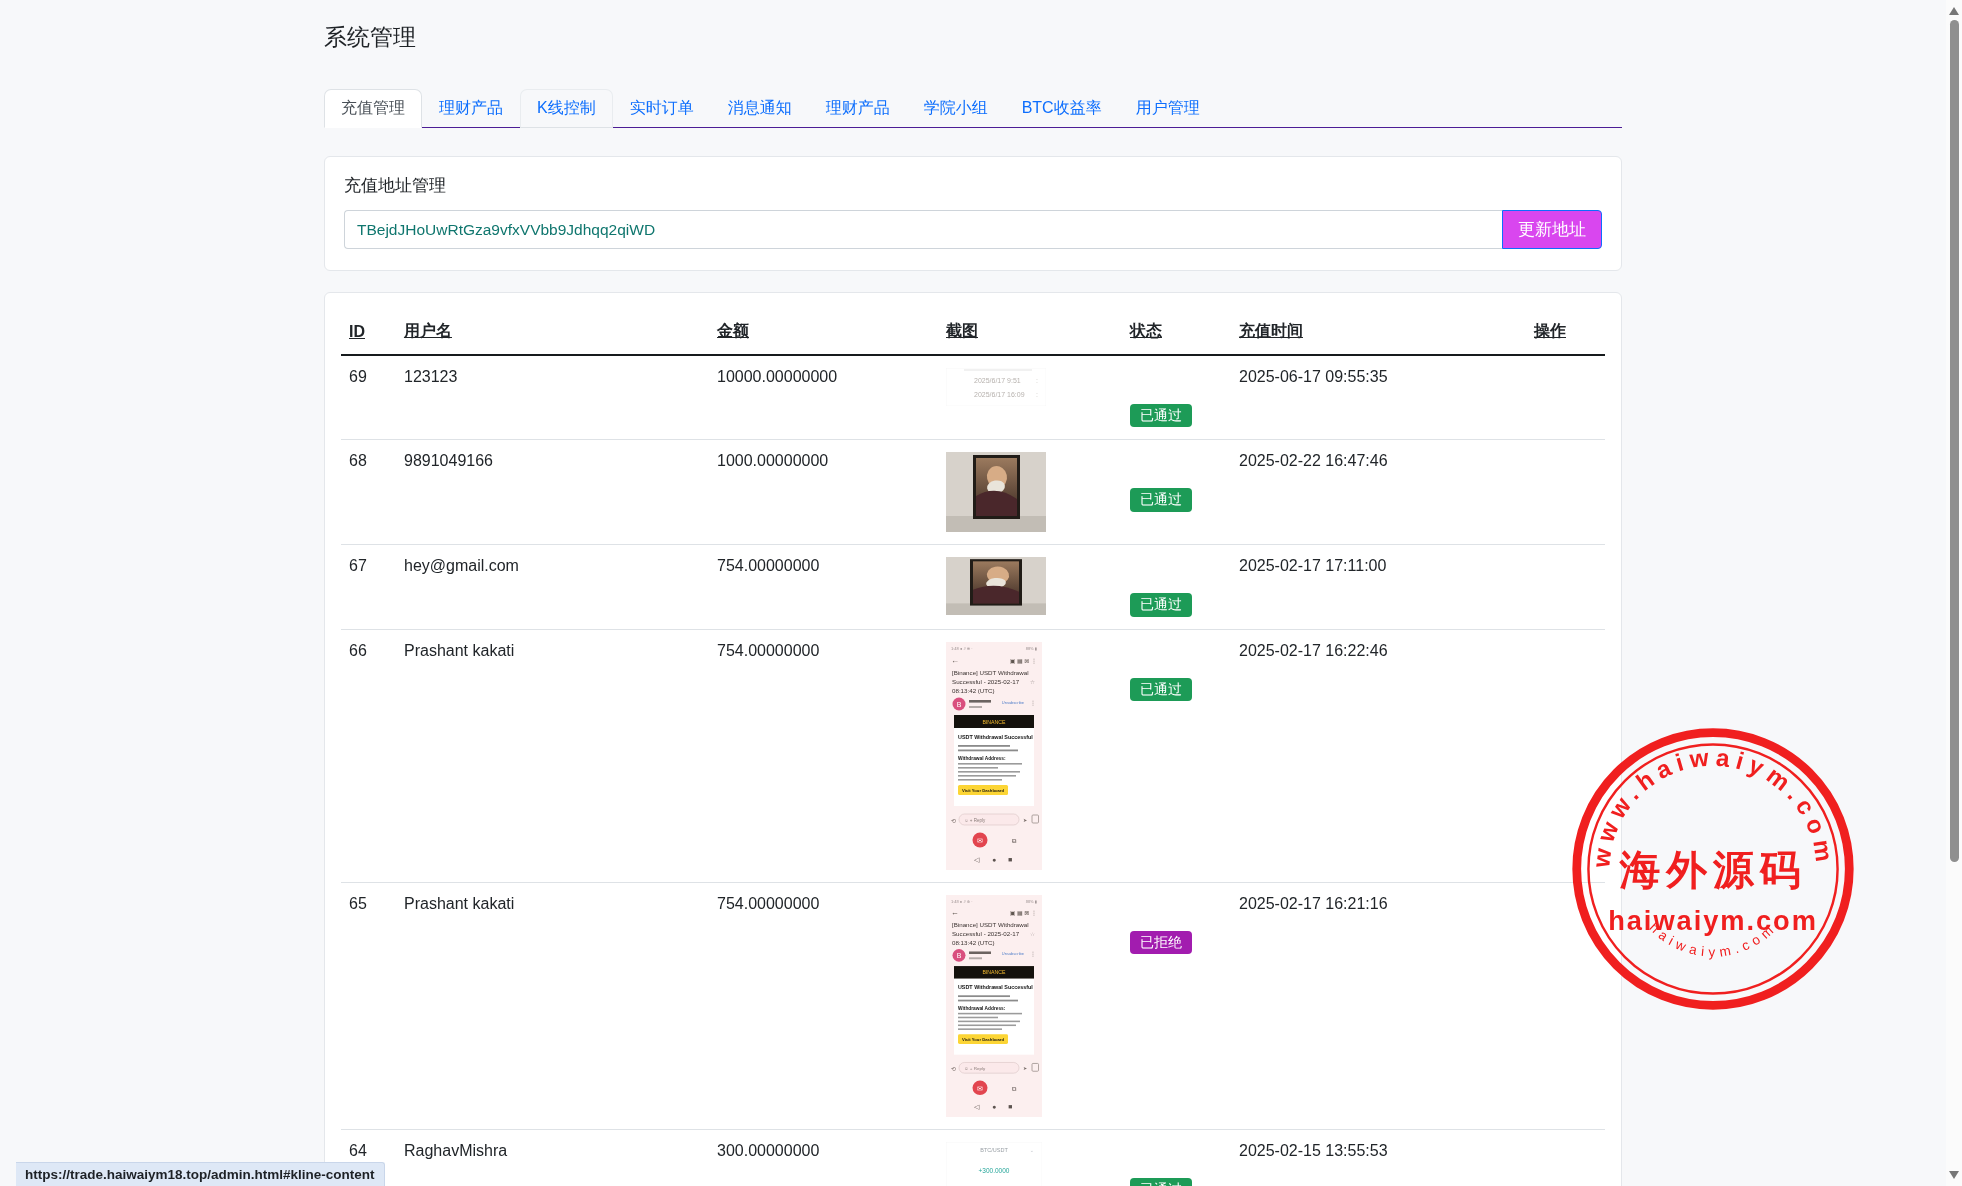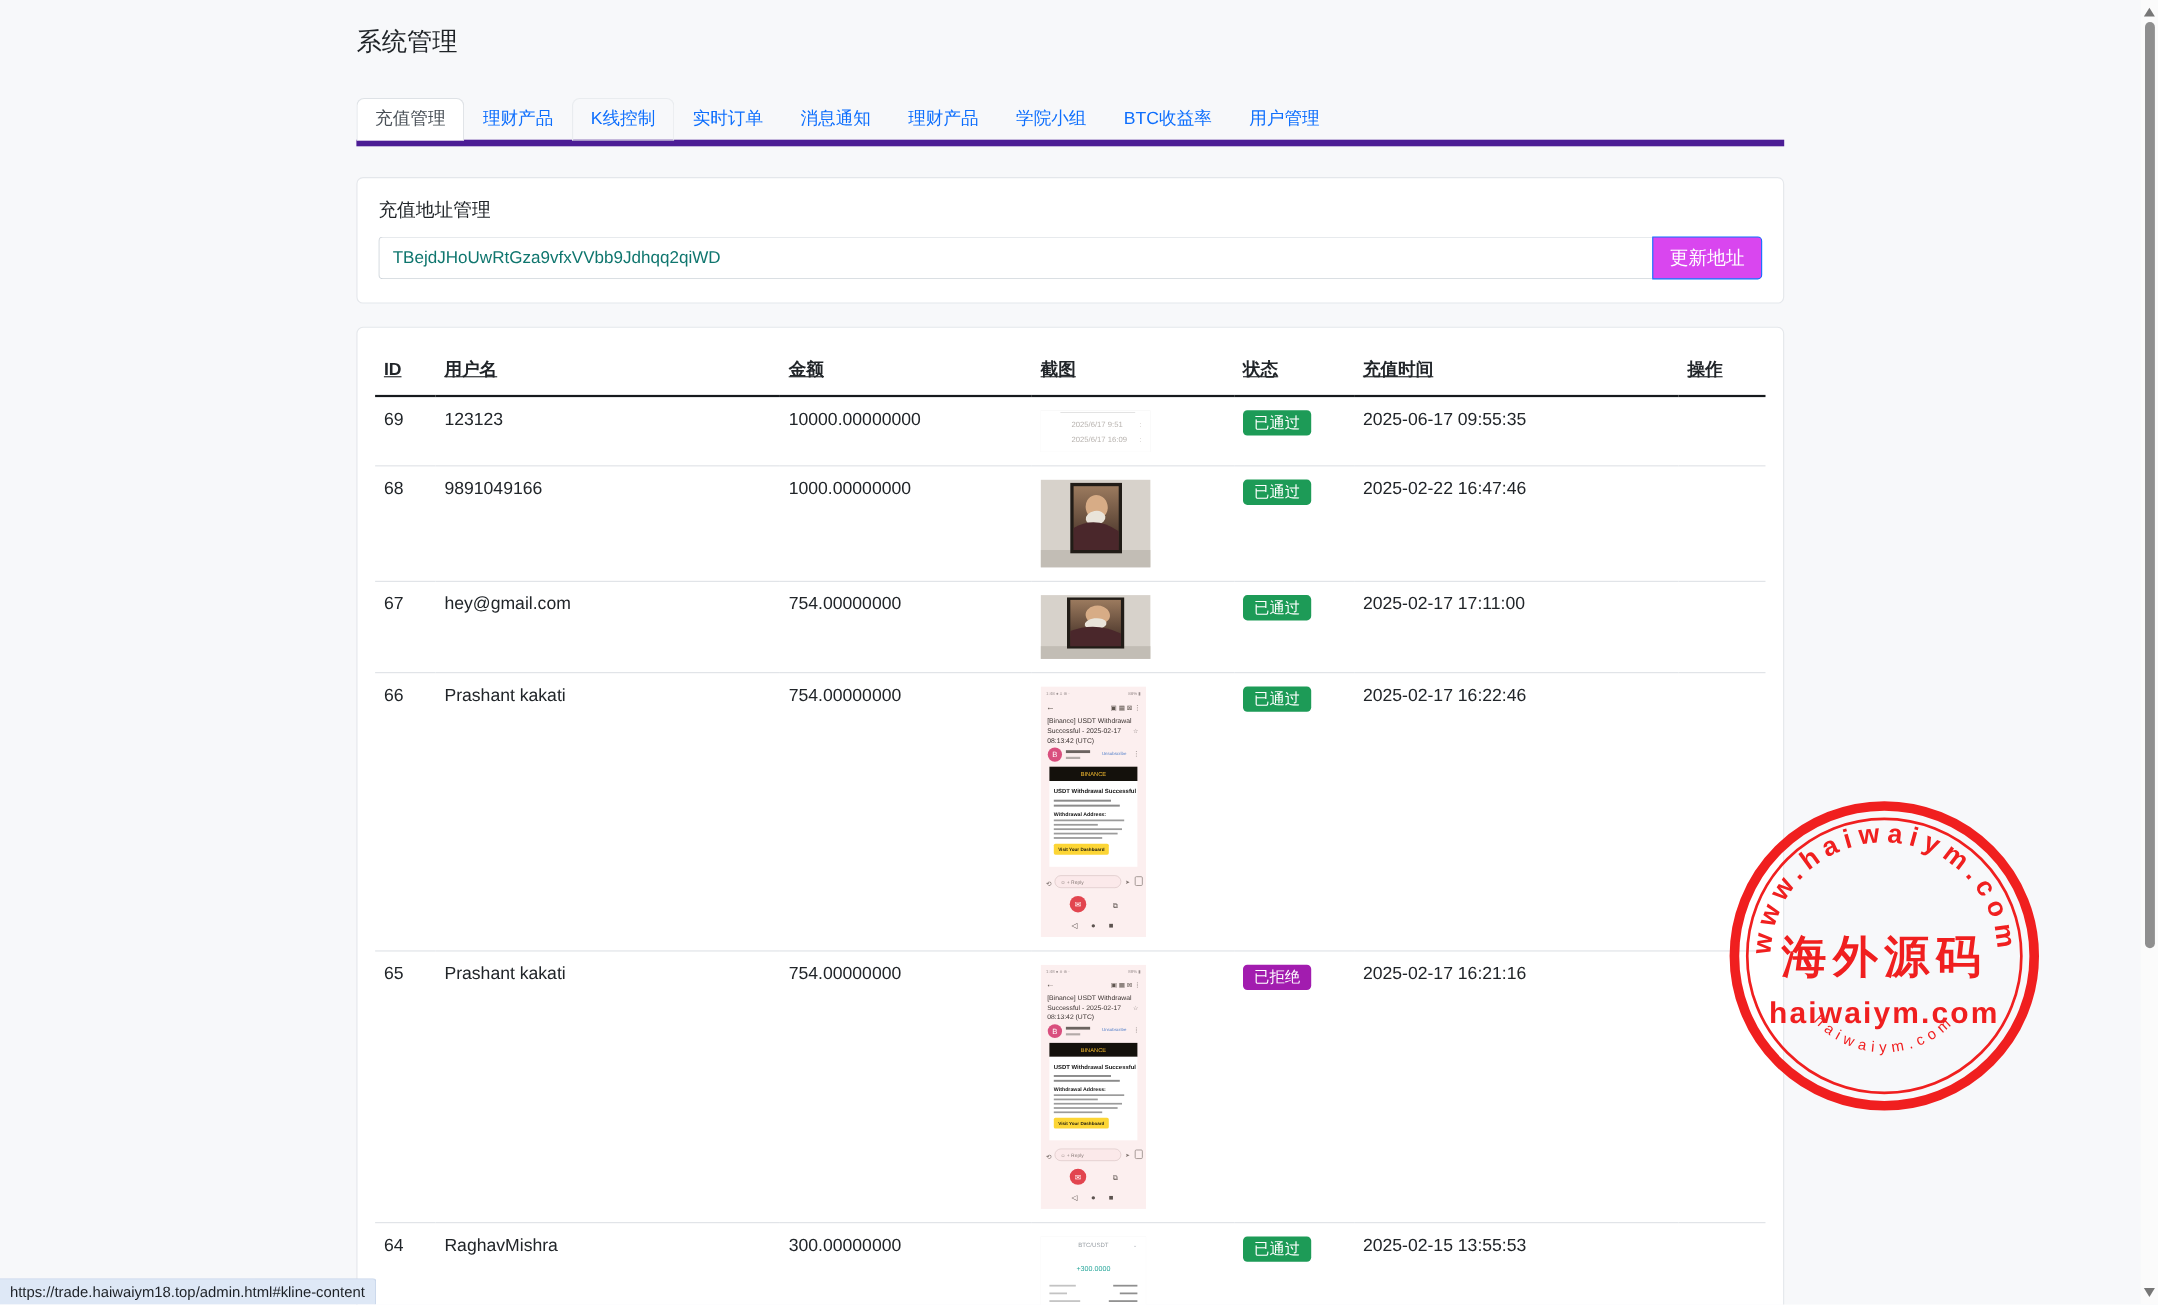--- a/index.html
+++ b/index.html
@@ -1,50 +1,50 @@
 <!DOCTYPE html>
 <html><head>
 <meta charset="utf-8">
 <style>
   * { margin:0; padding:0; box-sizing:border-box; }
   html,body { width:1962px; height:1186px; overflow:hidden; }
   body { background:#f7f8fa; font-family:"Liberation Sans","DejaVu Sans",sans-serif; color:#212529; position:relative; }
   .content { position:absolute; left:324px; top:0; width:1298px; }
   h1.page-title { margin-top:22px; font-size:23px; font-weight:500; color:#1f2327; }
   
-  .tabs { display:flex; margin-top:36px; border-bottom:6px solid #4c1d95; align-items:flex-end; }
+  .tabs { display:flex; margin-top:36px; border-bottom:1px solid #4c1d95; align-items:flex-end; }
   .tab { font-size:16px; color:#0d6efd; text-decoration:none; padding:8px 16px; border:1px solid transparent; border-radius:7px 7px 0 0; margin-bottom:-1px; cursor:pointer; white-space:nowrap; }
   .tab.active { background:#fff; color:#495057; border-color:#dee2e6 #dee2e6 #fff; }
   .tab.hovered { border-color:#e9ecef #e9ecef #dee2e6; }
   
   .card { background:#fff; border:1px solid #e4e7eb; border-radius:6px; }
   .address-card { margin-top:28px; padding:17px 19px 21px; }
   .card-heading { font-size:17px; color:#212529; }
   .input-group { display:flex; margin-top:13px; height:39px; }
   .addr-input { flex:1; border:1px solid #ced4da; border-right:0; border-radius:4px 0 0 4px; padding:0 12px; font-size:15.5px; color:#0f766e; font-family:inherit; background:#fff; }
   .btn-primary { background:#d946ef; border:1px solid #0d6efd; color:#fff; font-size:17px; padding:0 15px; border-radius:0 4px 4px 0; cursor:pointer; font-family:inherit; white-space:nowrap; }
   .table-card { margin-top:21px; padding:16px; min-height:930px; }
   table { width:100%; border-collapse:collapse; font-size:16px; }
   th { text-align:left; font-weight:700; padding:12px 8px; border-bottom:2px solid #161a1d;text-decoration:underline; }
   td { padding:12px 8px; border-bottom:1px solid #dee2e6; vertical-align:top; }
   .col-id{width:55px}.col-user{width:313px}.col-amt{width:229px}.col-shot{width:184px}.col-status{width:109px}.col-time{width:295px}
-  .badge { display:inline-block; color:#fff; font-size:14px; padding:4px 10px; border-radius:4px; line-height:1.1; }
+  .badge { display:inline-block; color:#fff; font-size:14px; padding:4px 10px; border-radius:4px; line-height:1.1;margin-top:36px; }
   .badge.approved { background:#1d9b57; }
   .badge.rejected { background:#a21caf; }
   .thumb { display:block; cursor:pointer; }
   
   .watermark { position:absolute; left:1567px; top:723px; width:292px; height:292px; pointer-events:none; opacity:.95; }
   
   .scrollbar { position:absolute; right:0; top:0; width:16px; height:1186px; background:#fbfbfb; }
   .sb-thumb { position:absolute; left:4px; top:20px; width:9px; height:842px; background:#8f8f8f; border-radius:5px; }
   .sb-arrow { position:absolute; left:3px; width:0; height:0; border-left:5.5px solid transparent; border-right:5.5px solid transparent; }
   .sb-arrow.up { top:7px; border-bottom:8px solid #777; }
   .sb-arrow.down { bottom:7px; border-top:8px solid #777; }
   
-  .statusbar { position:absolute; left:0; bottom:0; background:#dee8f6; border:1px solid #c9d6ea; border-left:0; border-bottom:0; border-radius:0 3px 0 0; padding:4px 9px; font-size:13.5px; color:#1d2126; }
+  .statusbar { position:absolute; left:16px; bottom:0; background:#dee8f6; border:1px solid #c9d6ea; border-left:0; border-bottom:0; border-radius:0 3px 0 0; padding:4px 9px; font-size:13.5px; color:#1d2126;font-weight:bold; }
 </style>
 </head>
 <body>
 
 <svg width="0" height="0" style="position:absolute">
   <defs>
     <linearGradient id="pg" x1="0" y1="0" x2="0" y2="1">
       <stop offset="0" stop-color="#9b7a5e"></stop>
         <stop offset="1" stop-color="#3c2a22"></stop>
     </linearGradient>

